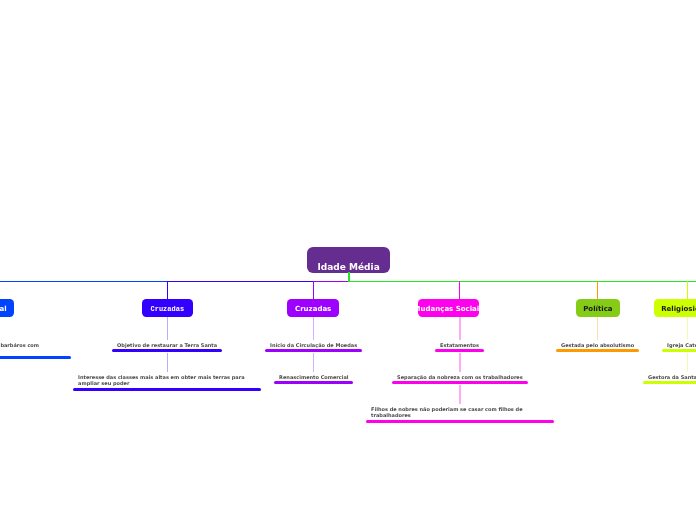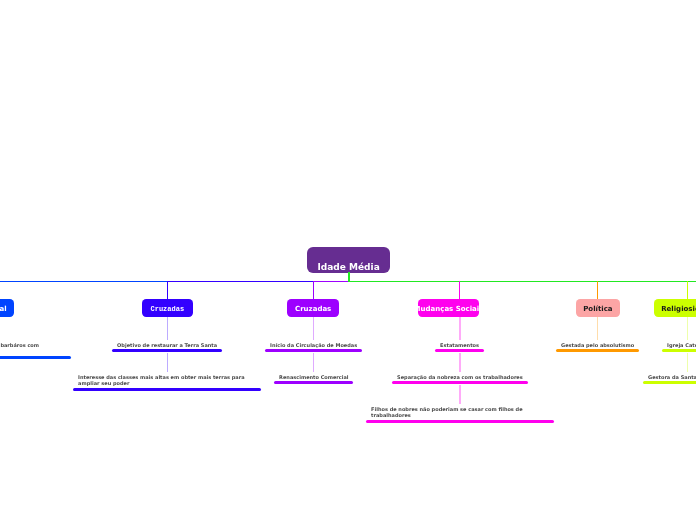--- a/index.html
+++ b/index.html
@@ -47,21 +47,21 @@
   .root-node {
     left:306.69px; top:247.39px; width:83.22px; height:26px;
     border-radius:6px; padding-top:15px;
     font-size:9px; background:#662D91; color:#ffffff;
   }
   .branch-node { top:298.69px; height:18px; padding-top:3px; font-size:7px; }
   .bn0 { left:-60.77px;  width:74.92px; background:#0044FF; color:#ffffff; }
   .bn1 { left:142.05px;  width:50.67px; background:#3300FF; color:#ffffff;font-family:Liberation Mono, monospace; }
   .bn2 { left:287.22px;  width:52.34px; background:#9D00FF; color:#ffffff; }
   .bn3 { left:417.67px;  width:61px; background:#FF00EE; color:#ffffff; }
-  .bn4 { left:575.61px;  width:43.75px; background:#fca5a5; color:#1a1a1a; }
+  .bn4 { left:575.61px;  width:43.75px; background:#84cc16; color:#1a1a1a; }
   .bn5 { left:653.69px;  width:67.61px; background:#CCFF00; color:#1a1a1a; }
 
   
   .leaf { position:absolute; box-sizing:border-box; }
   .leaf-text {
     font-size:5px; font-weight:bold; color:#4a4a4a;
     will-change:transform;
     line-height:1.28; text-align:left; padding:0 5.1px;
   }
   .leaf-rule { height:3px; border-radius:1.5px; margin-top:1.2px; }

